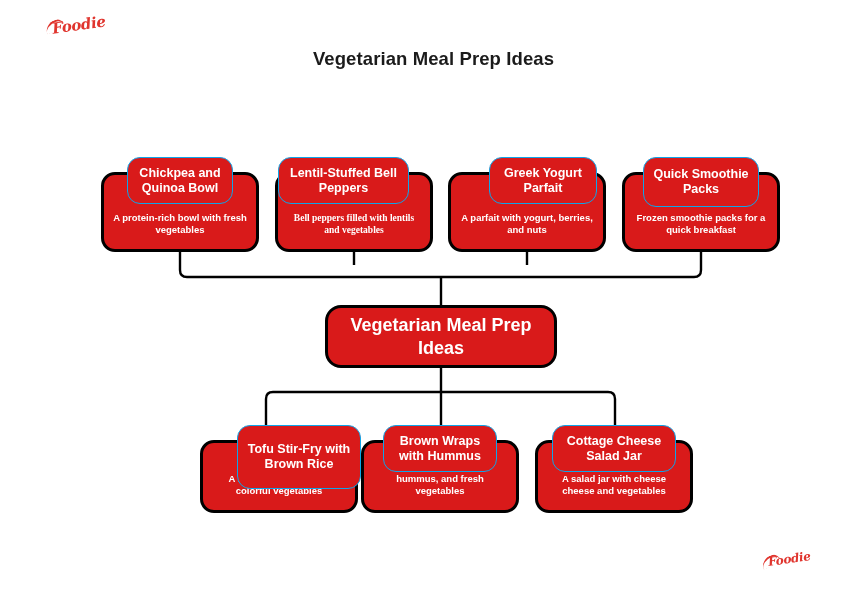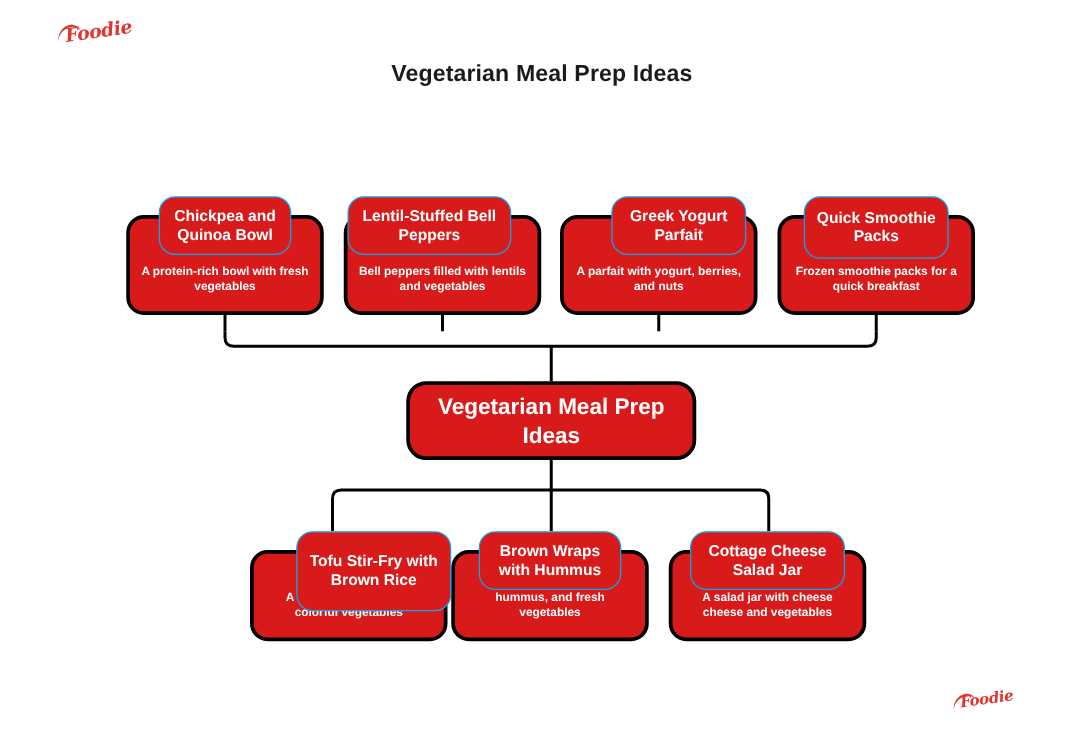--- a/index.html
+++ b/index.html
@@ -159,21 +159,21 @@
   <line x1="441" y1="368" x2="441" y2="425"></line>
 
   <path d="M266,425 L266,399 Q266,392 273,392 L608,392 Q615,392 615,399 L615,425"></path>
 </svg>
 
 <div class="card" style="left:101px; top:172px; width:158px; height:80px;padding-left:40px;">
   <div class="card-desc">A protein-rich bowl with fresh vegetables</div>
 </div>
 <div class="card-header" style="left:127px; top:157px; width:106px; height:47px;">Chickpea and Quinoa Bowl</div>
 
-<div class="card" style="left:275px; top:172px; width:158px; height:80px;">
+<div class="card" style="left:275px; top:172px; width:158px; height:80px;font-family:Liberation Serif, serif;">
   <div class="card-desc">Bell peppers filled with lentils and vegetables</div>
 </div>
 <div class="card-header" style="left:278px; top:157px; width:131px; height:47px;">Lentil-Stuffed Bell Peppers</div>
 
 <div class="card" style="left:448px; top:172px; width:158px; height:80px;padding-left:48px;">
   <div class="card-desc">A parfait with yogurt, berries, and nuts</div>
 </div>
 <div class="card-header" style="left:473px; top:157px; width:108px; height:47px;margin-left:16px;">Greek Yogurt Parfait</div>
 
 <div class="card" style="left:622px; top:172px; width:158px; height:80px;">

